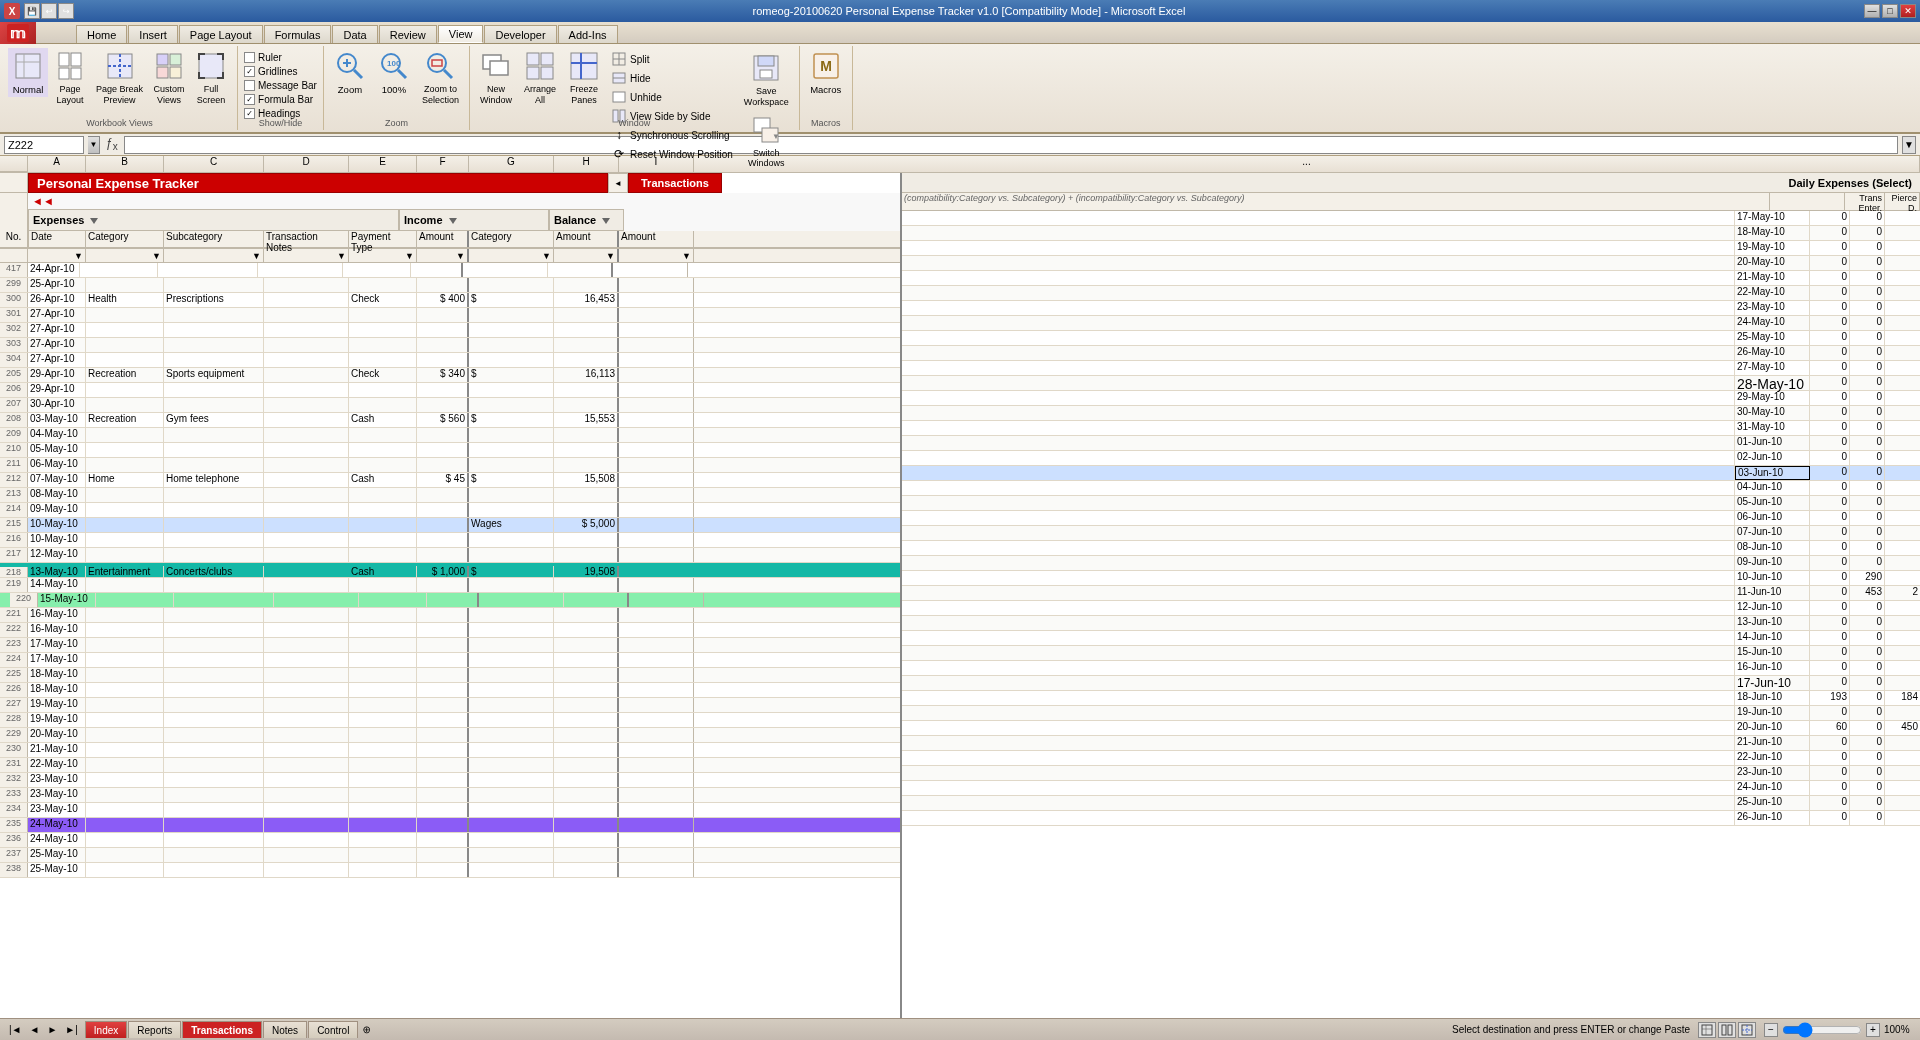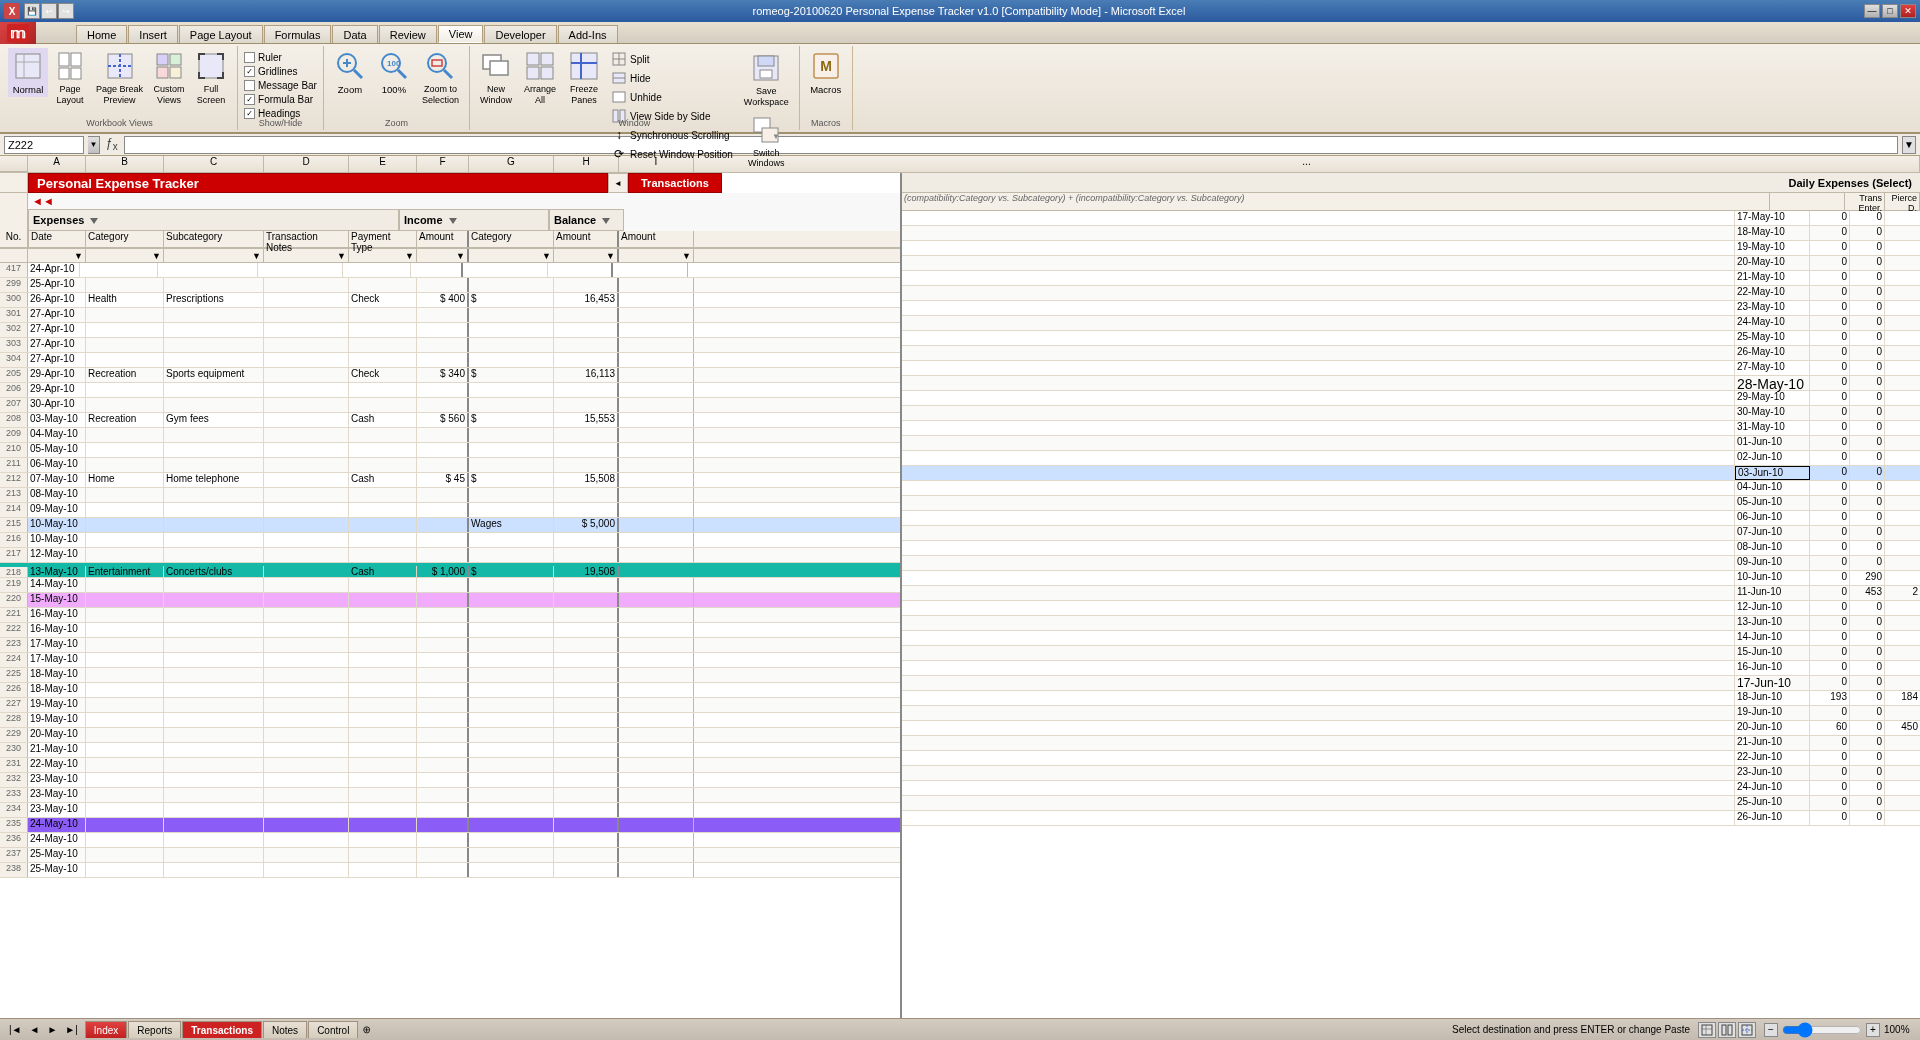--- a/index.html
+++ b/index.html
@@ -833,21 +833,21 @@
       <div style="width:58px; border-right:1px solid #e0d8c8; font-size:10px; padding:0 2px; flex-shrink:0;">14-May-10</div>
       <div style="width:78px; border-right:1px solid #e0d8c8; font-size:10px; padding:0 2px; flex-shrink:0;"></div>
       <div style="width:100px; border-right:1px solid #e0d8c8; font-size:10px; padding:0 2px; flex-shrink:0;"></div>
       <div style="width:85px; border-right:1px solid #e0d8c8; font-size:10px; padding:0 2px; flex-shrink:0;"></div>
       <div style="width:68px; border-right:1px solid #e0d8c8; font-size:10px; padding:0 2px; flex-shrink:0;"></div>
       <div style="width:52px; border-right:2px solid #888; font-size:10px; padding:0 2px; text-align:right; flex-shrink:0;"></div>
       <div style="width:85px; border-right:1px solid #e0d8c8; font-size:10px; padding:0 2px; flex-shrink:0;"></div>
       <div style="width:65px; border-right:2px solid #888; font-size:10px; padding:0 2px; text-align:right; flex-shrink:0;"></div>
       <div style="width:75px; border-right:1px solid #c0b8a8; font-size:10px; padding:0 2px; flex-shrink:0;"></div>
     </div>
-            <div style="display: flex; height: 15px; border-bottom: 1px solid rgb(224, 216, 200); background: #f0abfc;">
+            <div style="display: flex; height: 15px; border-bottom: 1px solid rgb(224, 216, 200); background: #86efac; padding-left: 10px;">
       <div style="width:28px; background:#f4f0e8; border-right:1px solid #c0b8a8; text-align:center; font-size:9px; color:#666; padding:0 2px; flex-shrink:0;">220</div>
       <div style="width:58px; border-right:1px solid #e0d8c8; font-size:10px; padding:0 2px; flex-shrink:0;">15-May-10</div>
       <div style="width:78px; border-right:1px solid #e0d8c8; font-size:10px; padding:0 2px; flex-shrink:0;"></div>
       <div style="width:100px; border-right:1px solid #e0d8c8; font-size:10px; padding:0 2px; flex-shrink:0;"></div>
       <div style="width:85px; border-right:1px solid #e0d8c8; font-size:10px; padding:0 2px; flex-shrink:0;"></div>
       <div style="width:68px; border-right:1px solid #e0d8c8; font-size:10px; padding:0 2px; flex-shrink:0;"></div>
       <div style="width:52px; border-right:2px solid #888; font-size:10px; padding:0 2px; text-align:right; flex-shrink:0;"></div>
       <div style="width:85px; border-right:1px solid #e0d8c8; font-size:10px; padding:0 2px; flex-shrink:0;"></div>
       <div style="width:65px; border-right:2px solid #888; font-size:10px; padding:0 2px; text-align:right; flex-shrink:0;"></div>
       <div style="width:75px; border-right:1px solid #c0b8a8; font-size:10px; padding:0 2px; flex-shrink:0;"></div>

